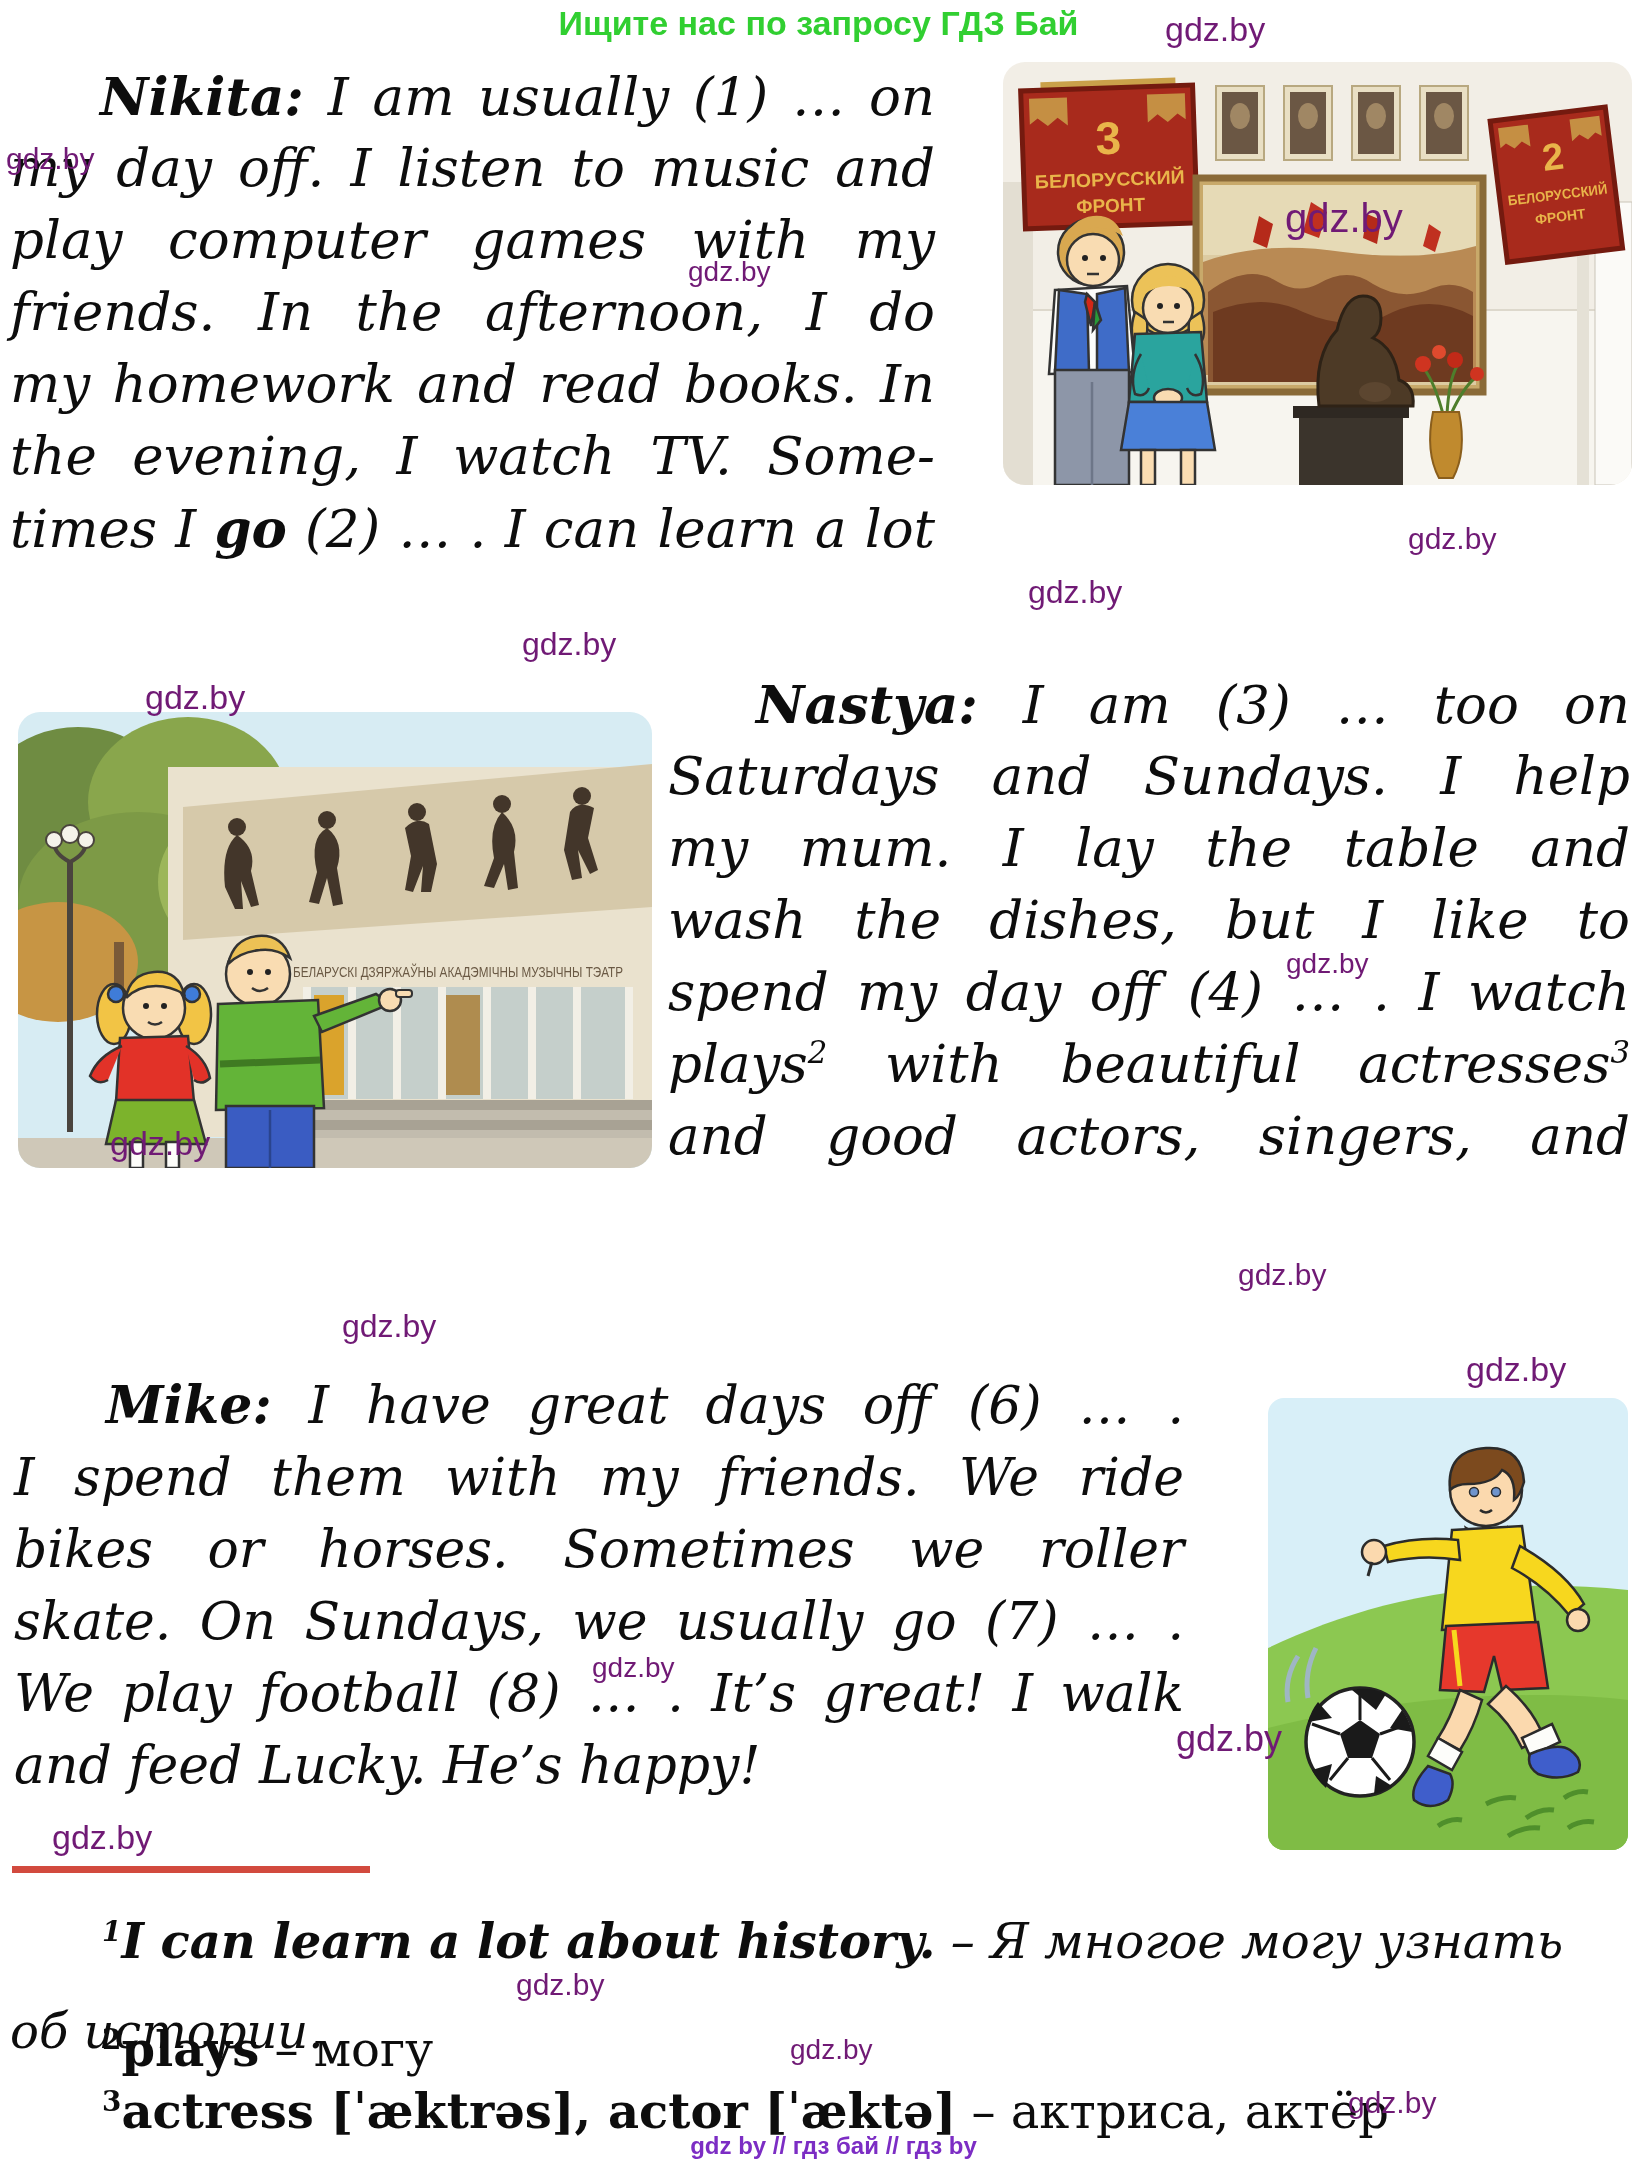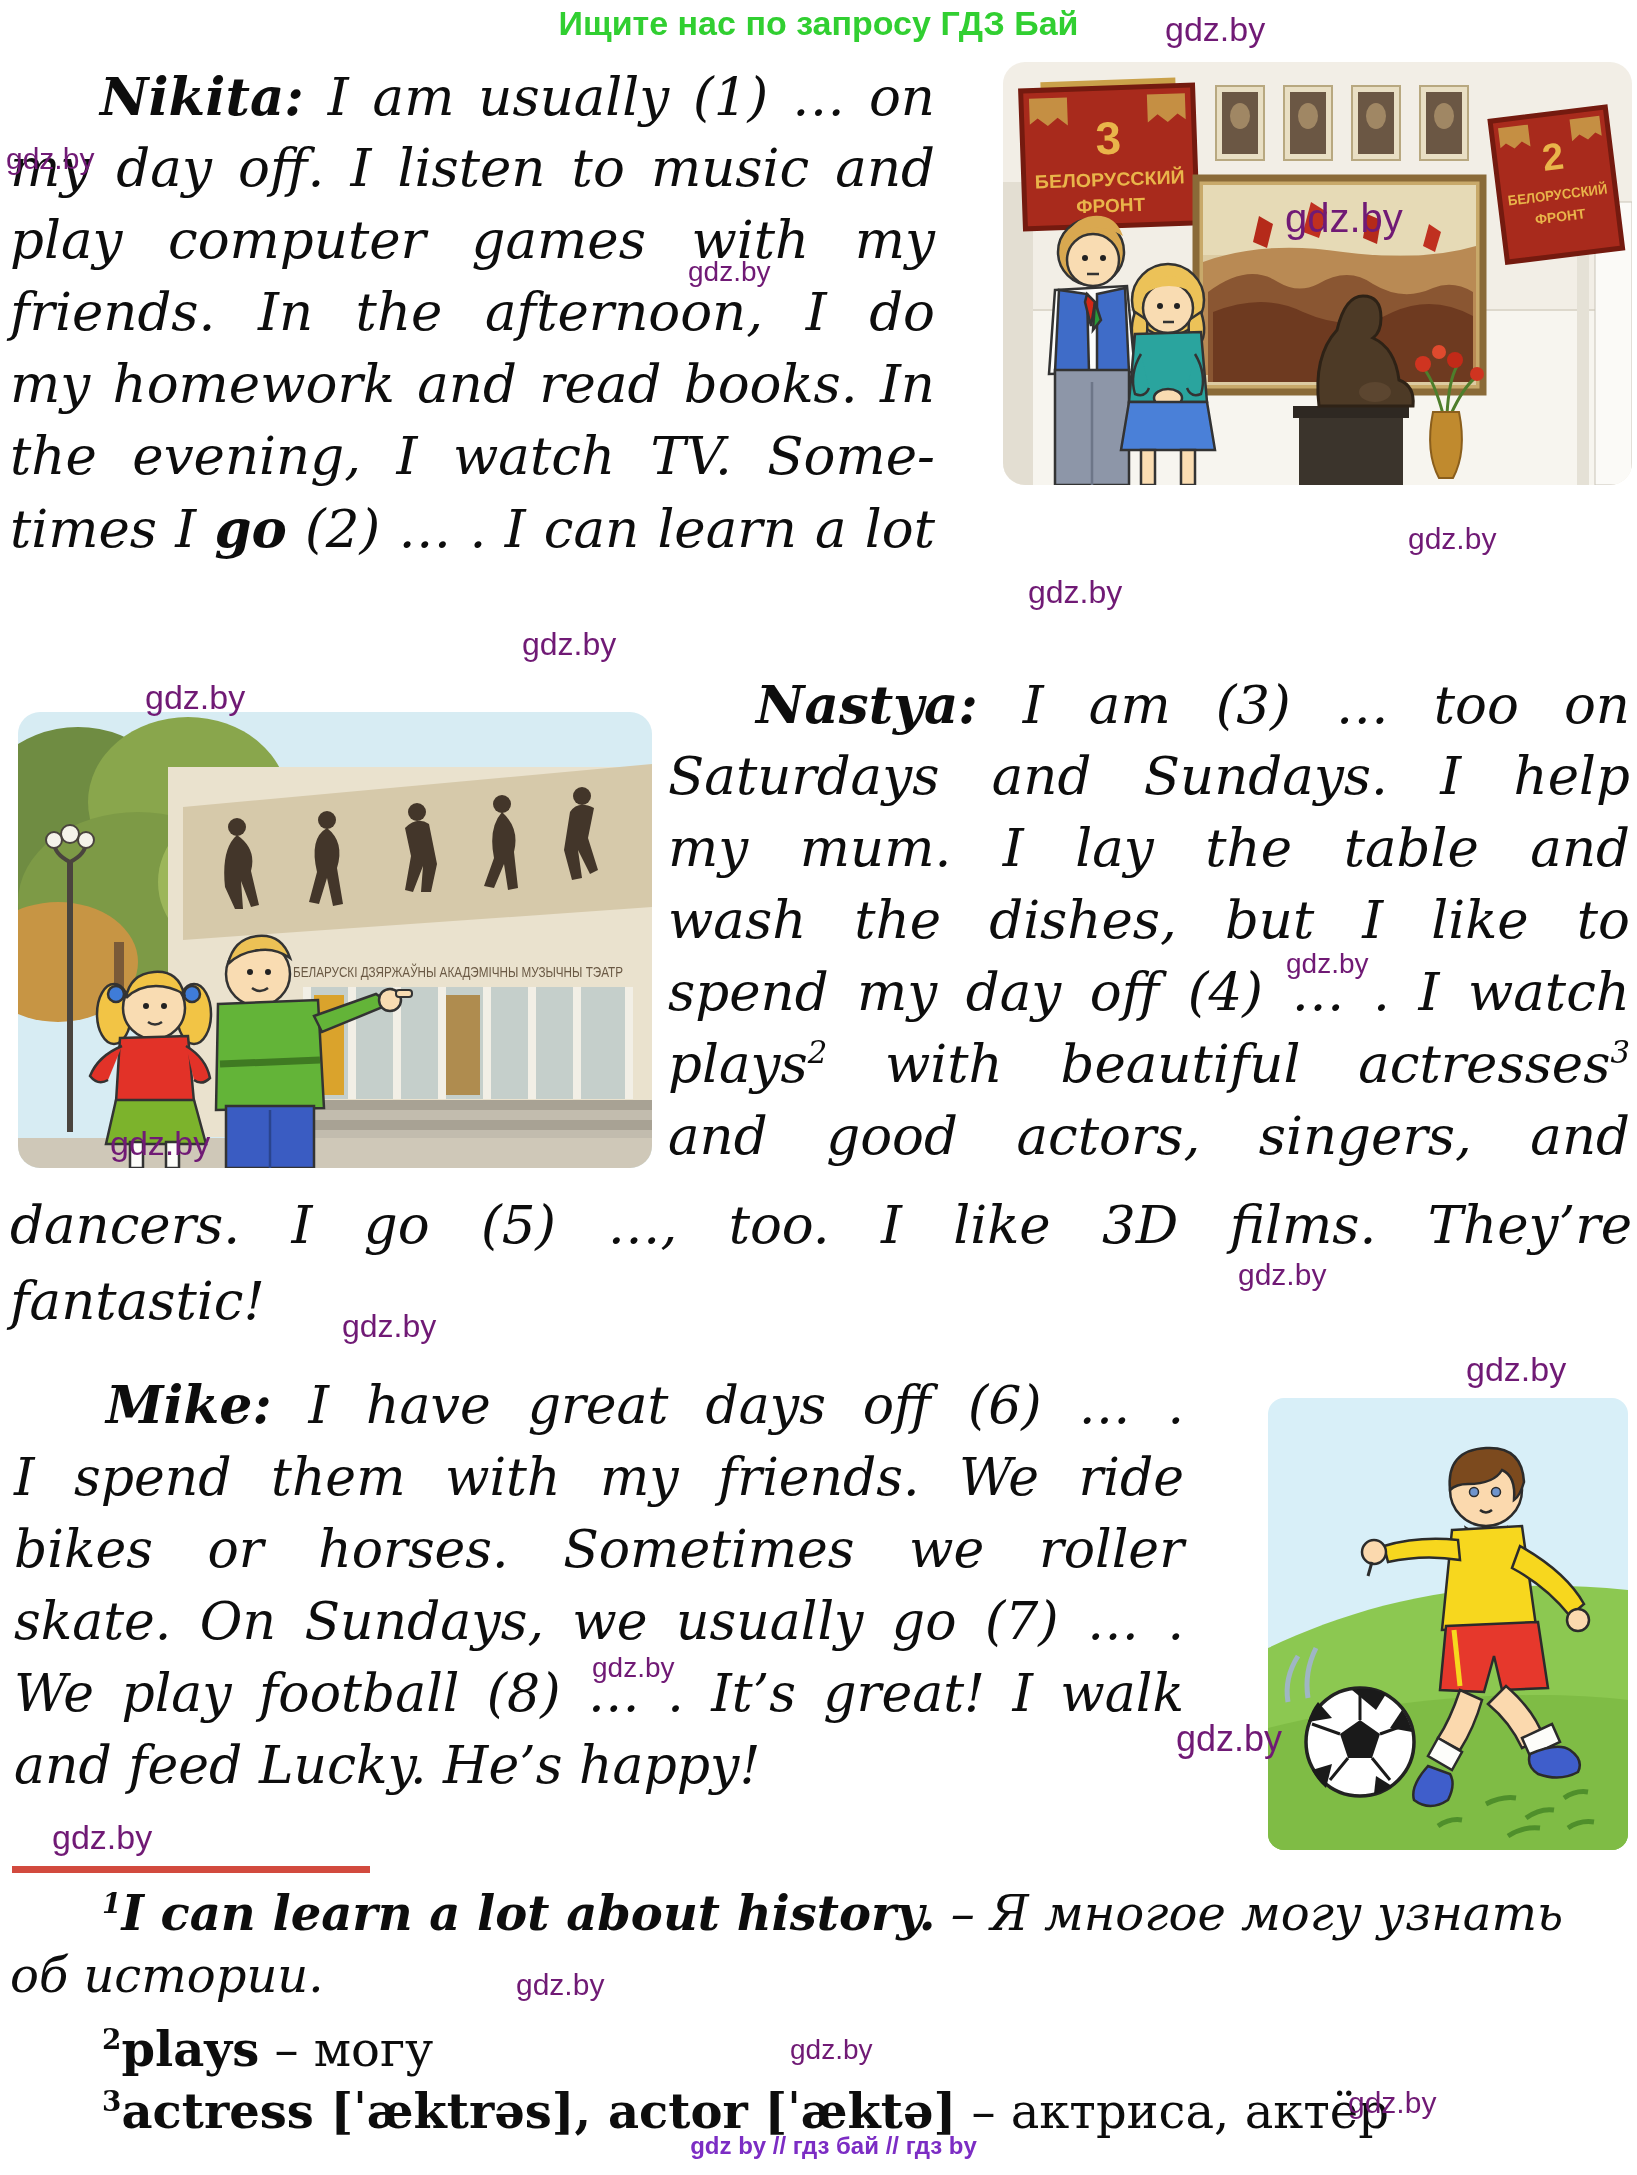--- a/index.html
+++ b/index.html
@@ -13,21 +13,21 @@
   .tl{display:block;text-align:justify;font-style:italic;}
   .just{text-align-last:justify;}
   .nojust{text-align-last:left;}
   .ind{text-indent:90px;}
   .b{font-weight:bold;}
   .sup{vertical-align:super;font-size:58%;line-height:0;}
   .nik .tl{height:72px;line-height:72px;font-size:53px;}
   .nas .tl{height:72px;line-height:72px;font-size:53px;}
   .nas2 .tl{height:76px;line-height:76px;font-size:53px;}
   .mik .tl{height:72px;line-height:72px;font-size:52px;}
-  .fn .tl{height:62px;line-height:62px;font-size:48px;}
+  .fn .tl{height:62px;line-height:62px;font-size:48px;margin-top:28px;}
   .fn2{font-size:48px;height:58px;line-height:58px;}
   .photo{position:absolute;border-radius:22px;overflow:hidden;}
   .redline{position:absolute;left:12px;top:1866px;width:358px;height:7px;}
   .footer{position:absolute;left:15px;top:2132px;width:100%;text-align:center;
           font-family:"Liberation Sans",sans-serif;font-size:24px;font-weight:bold;}
   svg text{font-family:"Liberation Sans",sans-serif;}
 </style>
 </head>
 <body>
 
@@ -166,24 +166,20 @@
   </div>
 
   <div class="para nas" style="left:668px;top:668px;width:962px;">
     <div class="tl just" style="text-indent:88px;"><span class="b">Nastya:</span><span> I am (3) … too on</span></div>
     <div class="tl just"><span>Saturdays and Sundays. I help</span></div>
     <div class="tl just"><span>my mum. I lay the table and</span></div>
     <div class="tl just"><span>wash the dishes, but I like to</span></div>
     <div class="tl just"><span>spend my day off (4) … . I watch</span></div>
     <div class="tl just"><span>plays</span><span class="sup">2</span><span> with beautiful actresses</span><span class="sup">3</span></div>
     <div class="tl just"><span>and good actors, singers, and</span></div>
-  </div>
-  <div class="para nas2" style="left:10px;top:1187px;width:1622px;">
-    <div class="tl just"><span>dancers.  I go (5) …, too. I like 3D films. They’re</span></div>
-    <div class="tl nojust"><span>fantastic!</span></div>
   </div>
 
   <div class="photo" style="left:18px;top:712px;width:634px;height:456px;">
     <svg viewBox="0 0 634 456" width="634" height="456">
       <rect width="634" height="456" fill="#d7ecf3"></rect>
 
       <g>
         <ellipse cx="60" cy="120" rx="110" ry="105" fill="#6f8c42"></ellipse>
         <ellipse cx="170" cy="90" rx="100" ry="85" fill="#89a64c"></ellipse>
         <ellipse cx="120" cy="190" rx="120" ry="90" fill="#7d9a46"></ellipse>

